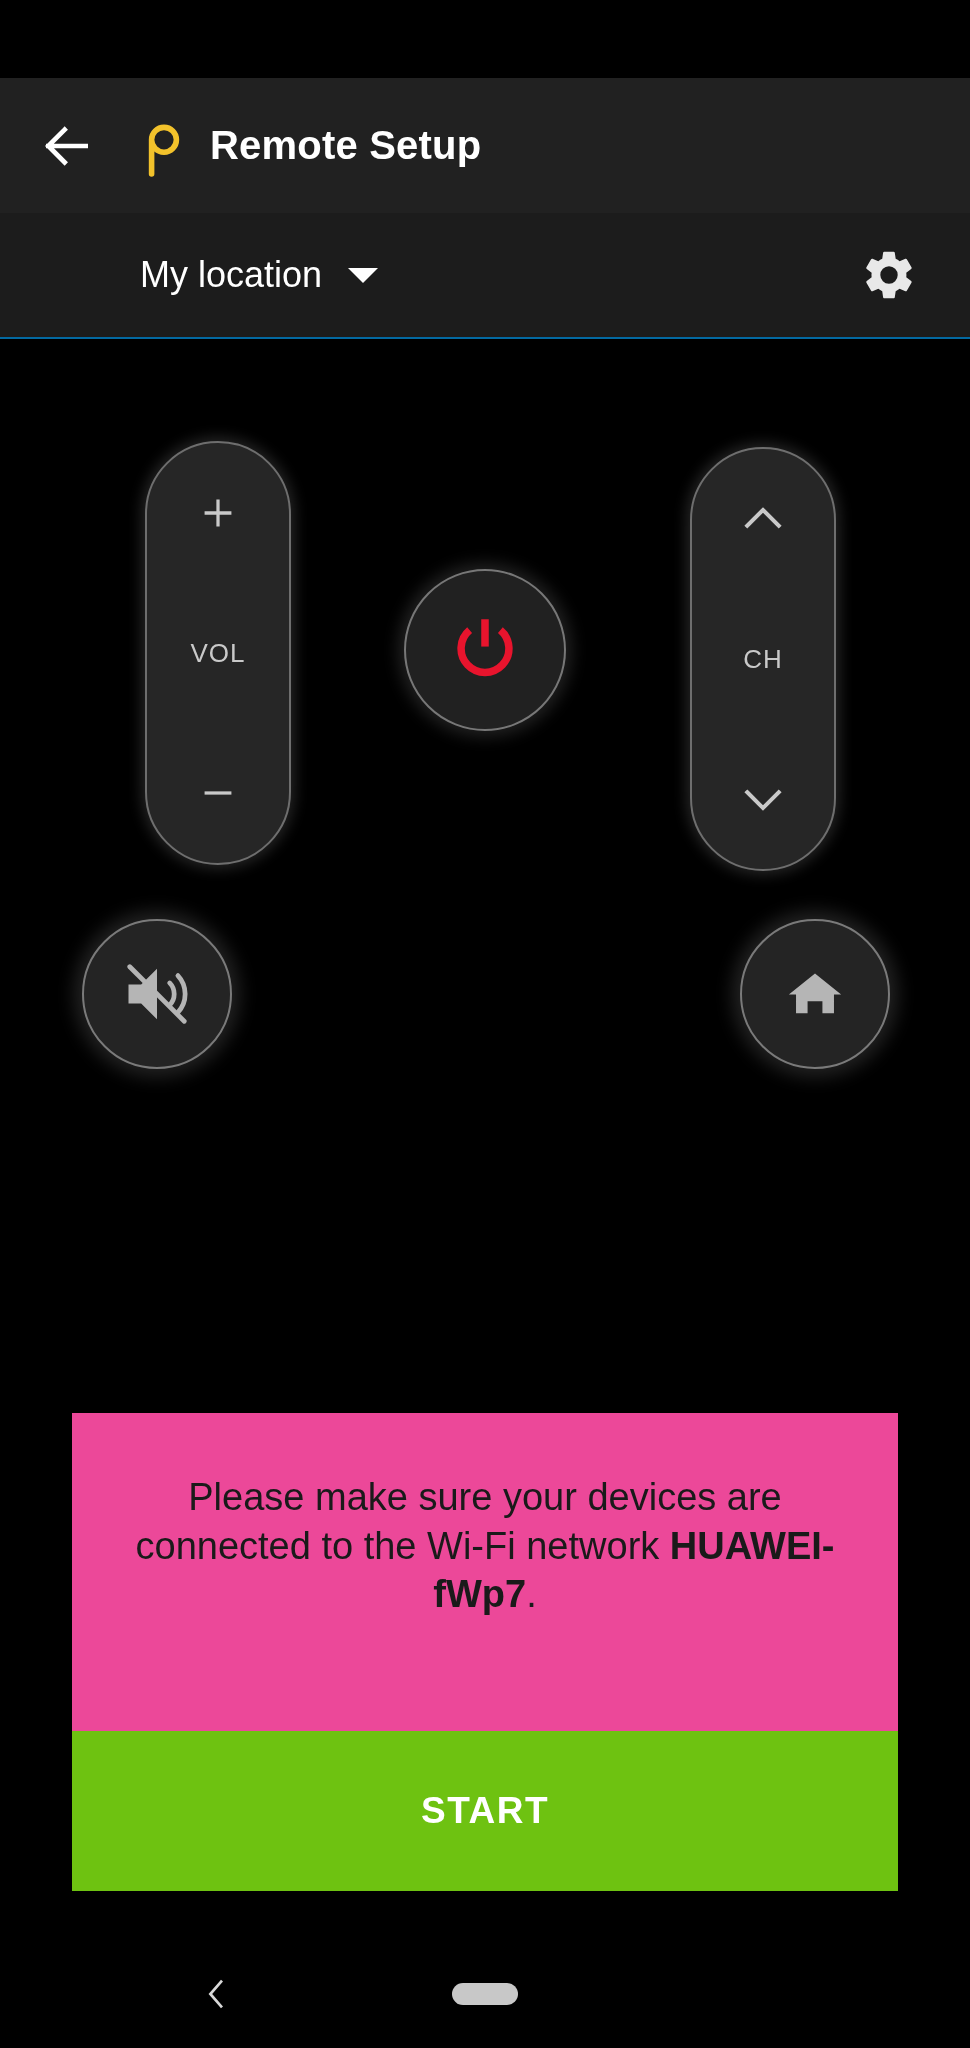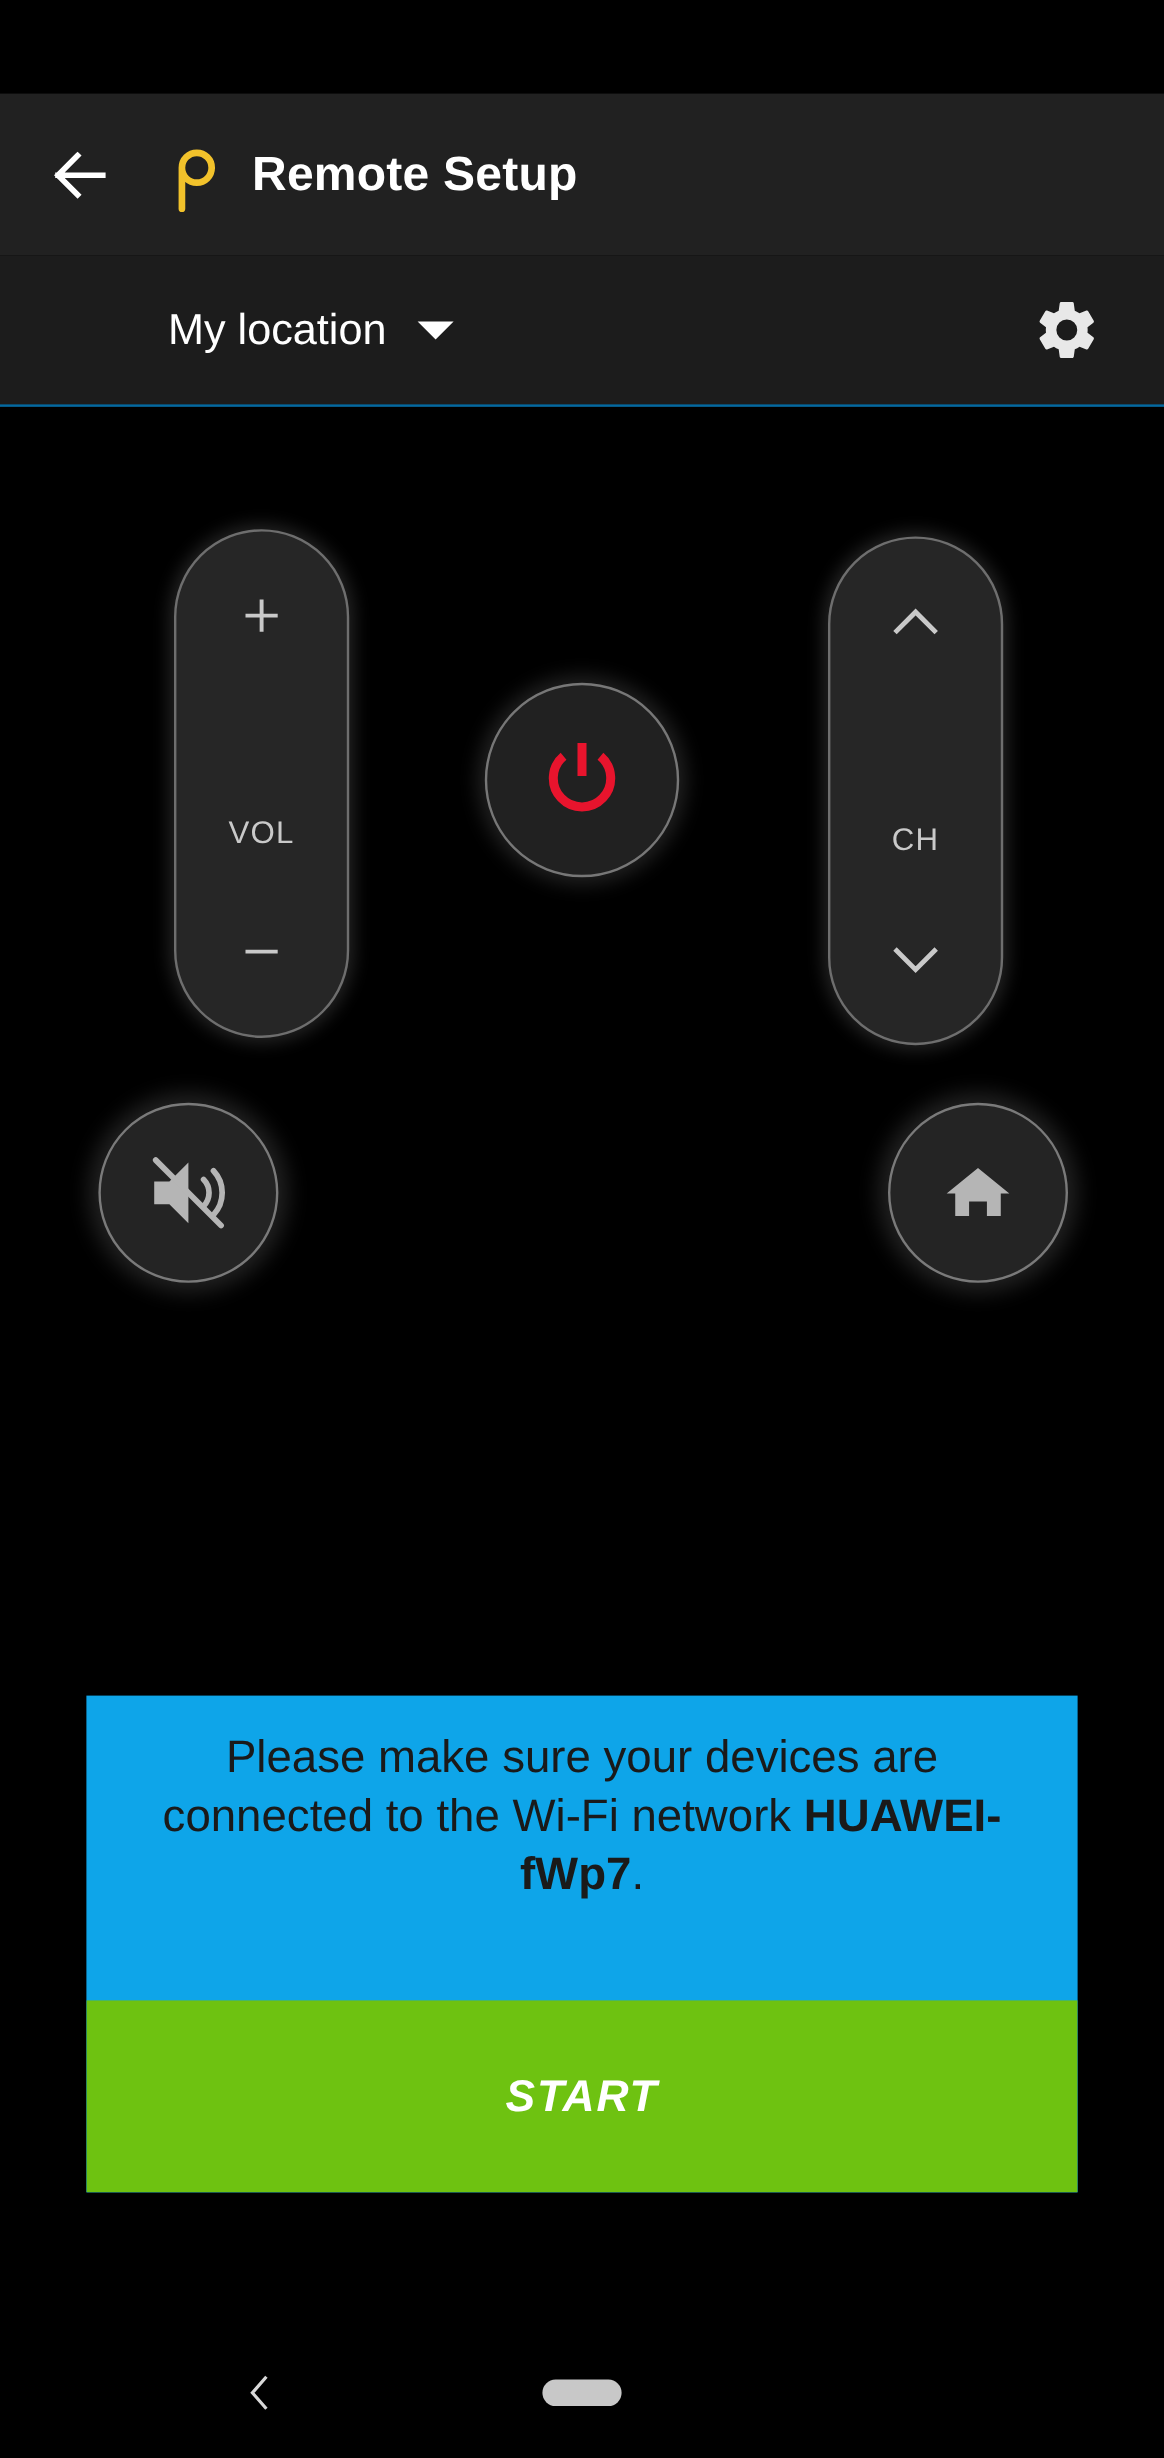--- a/index.html
+++ b/index.html
@@ -105,21 +105,20 @@
     height:140px; width:100%;
     display:flex; align-items:center; justify-content:center;
   }
   .pill-mid {
     position:absolute; top:50%; left:0; width:100%;
     transform:translateY(-50%);
     text-align:center;
     color:#c9c9c9;
     font-size:26px;
     letter-spacing:1px;
-    margin-top:41px;
   }
 
   #power-btn {
     position:absolute; left:404px; top:228px;
     width:162px; height:162px;
     border-radius:50%;
     background:#212121;
     border:2px solid #777;
     box-shadow:0 0 16px 6px rgba(35,35,35,0.95);
     display:flex; align-items:center; justify-content:center;
@@ -135,22 +134,22 @@
     box-shadow:0 0 18px 8px rgba(38,38,38,0.9);
     display:flex; align-items:center; justify-content:center;
     cursor:pointer;
   }
   #mute-btn { left:82px; top:578px; }
   #home-btn { left:740px; top:578px; }
 
   
   #dialog-card {
     position:absolute; left:72px; top:1413px;
-    width:826px; height:414px;
-    background:#0ea5e9;
+    width:826px; height:478px;
+    background:#ec4899;
     display:flex; flex-direction:column;
     overflow:hidden;
   }
   #dialog-message {
     flex:1;
     display:flex; align-items:center; justify-content:center;
     padding:0 38px 52px 38px;
     text-align:center;
     color:#1a1a1a;
     font-size:38px;
@@ -159,21 +158,20 @@
   #dialog-network-name { font-weight:bold; }
   #start-button {
     height:160px;
     background:#6ec211;
     color:#ffffff;
     font-size:37px;
     font-weight:bold;
     letter-spacing:1.5px;
     display:flex; align-items:center; justify-content:center;
     cursor:pointer;
-    font-style:italic;
   }
 
   
   #bottom-nav {
     position:absolute; left:0; bottom:0;
     width:970px; height:108px;
     background:#000;
   }
   #nav-back-btn {
     position:absolute; left:185px; top:50%;

